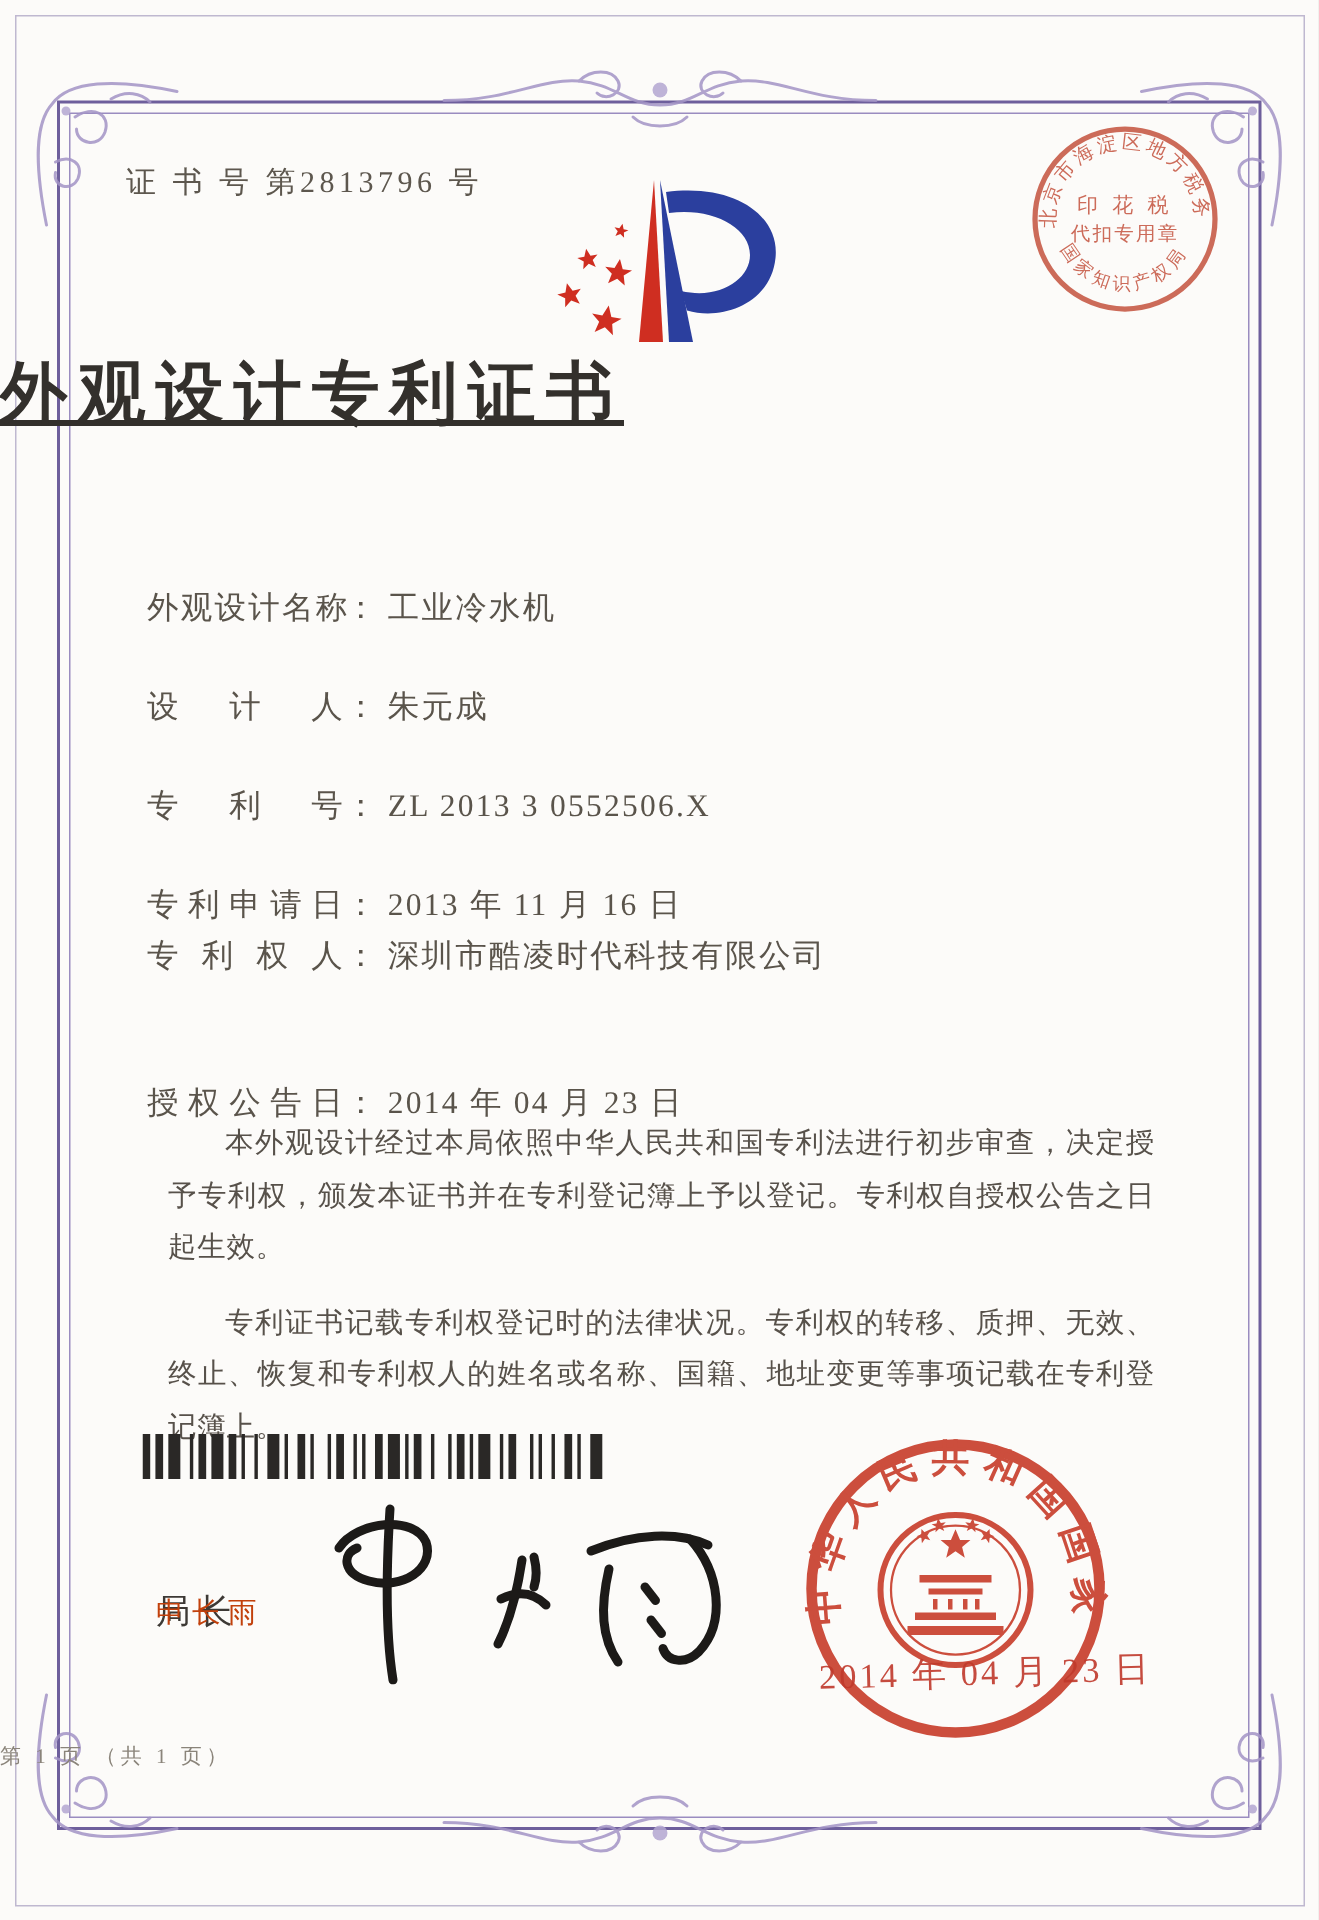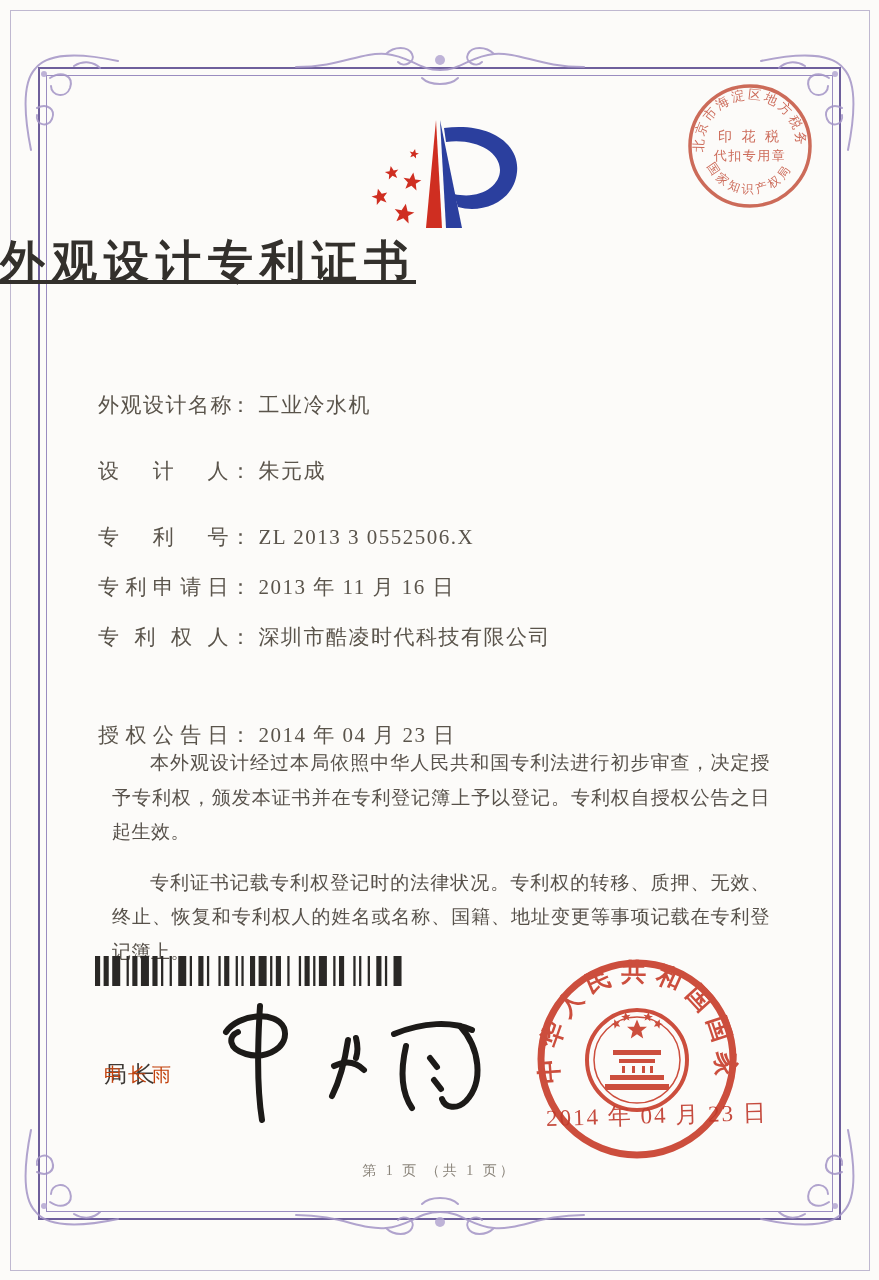--- a/index.html
+++ b/index.html
@@ -29,21 +29,21 @@
              line-height:1.82;color:#57514a;text-align:justify;letter-spacing:.5px;}
   .body-text p{margin:16px;text-indent:2em;}
   
   .barcode{position:absolute;left:95px;top:956px;}
   .officer-title{position:absolute;left:104px;top:1024px;font-size:23px;letter-spacing:5px;color:#3d3935;margin-top:35px;}
   .officer-name{position:absolute;left:104px;top:1062px;font-size:19px;letter-spacing:5px;color:#c2410c;}
   .signature{position:absolute;left:198px;top:988px;}
   .seal{position:absolute;left:534px;top:956px;opacity:.92;}
   .seal-date{position:absolute;left:546px;top:1100px;font-size:23px;letter-spacing:2px;
              color:#c0392b;transform:rotate(-1.5deg);opacity:.9;white-space:nowrap;}
-  .footer{position:absolute;left:0;right:0;top:1162px;text-align:center;font-size:14px;
+  .footer{position:absolute;left:0;right:0;top:1162px;font-size:14px;
           letter-spacing:3px;color:#8a847a;}
   .tax-stamp{position:absolute;left:684px;top:80px;opacity:.85;}
 </style>
 </head>
 <body>
 
 <div class="page">
 
   <div class="frame-outer"></div>
   <div class="frame-main"></div>
@@ -86,20 +86,21 @@
     <circle class="fl" cx="150" cy="20" r="5"></circle>
   </svg>
   <svg class="orn" style="left:290px;top:1186px;transform:scaleY(-1)" width="300" height="56" viewBox="0 0 300 56">
     <path d="M6,27 C50,27 70,12 96,14 C120,16 128,30 150,30 C172,30 180,16 204,14 C230,12 250,27 294,27"></path>
     <path d="M96,14 C104,6 118,6 122,14 C126,22 114,28 108,22"></path>
     <path d="M204,14 C196,6 182,6 178,14 C174,22 186,28 192,22"></path>
     <path d="M132,38 C140,46 160,46 168,38"></path>
     <circle class="fl" cx="150" cy="20" r="5"></circle>
   </svg>
 
+  <div class="cert-no">证 书 号 第2813796 号</div>
 
   <svg class="logo" width="178" height="122" viewBox="0 0 178 122">
     <defs>
       <path id="star" d="M0,-10 L2.9,-3.1 L9.5,-3.1 L4.2,1.2 L5.9,8.1 L0,4 L-5.9,8.1 L-4.2,1.2 L-9.5,-3.1 L-2.9,-3.1 Z"></path>
     </defs>
     <g fill="#cf2e21">
       <use href="#star" transform="translate(64,40) scale(0.5) rotate(12)"></use>
       <use href="#star" transform="translate(42,59) scale(0.72) rotate(-10)"></use>
       <use href="#star" transform="translate(62,68) scale(0.95) rotate(8)"></use>
       <use href="#star" transform="translate(30,83) scale(0.85) rotate(-14)"></use>
@@ -114,21 +115,21 @@
 
   <div class="field" style="top:360px">
     <span class="flabel">外观设计名称</span><span class="fcolon">：</span><span>工业冷水机</span>
   </div>
   <div class="field" style="top:426px">
     <span class="flabel">设计人</span><span class="fcolon">：</span><span>朱元成</span>
   </div>
   <div class="field" style="top:492px">
     <span class="flabel">专利号</span><span class="fcolon">：</span><span>ZL 2013 3 0552506.X</span>
   </div>
-  <div class="field" style="top:542px">
+  <div class="field" style="top:558px">
     <span class="flabel">专利申请日</span><span class="fcolon">：</span><span>2013 年 11 月 16 日</span>
   </div>
   <div class="field" style="top:592px">
     <span class="flabel">专利权人</span><span class="fcolon">：</span><span>深圳市酷凌时代科技有限公司</span>
   </div>
   <div class="field" style="top:690px">
     <span class="flabel">授权公告日</span><span class="fcolon">：</span><span>2014 年 04 月 23 日</span>
   </div>
 
   <div class="body-text">

